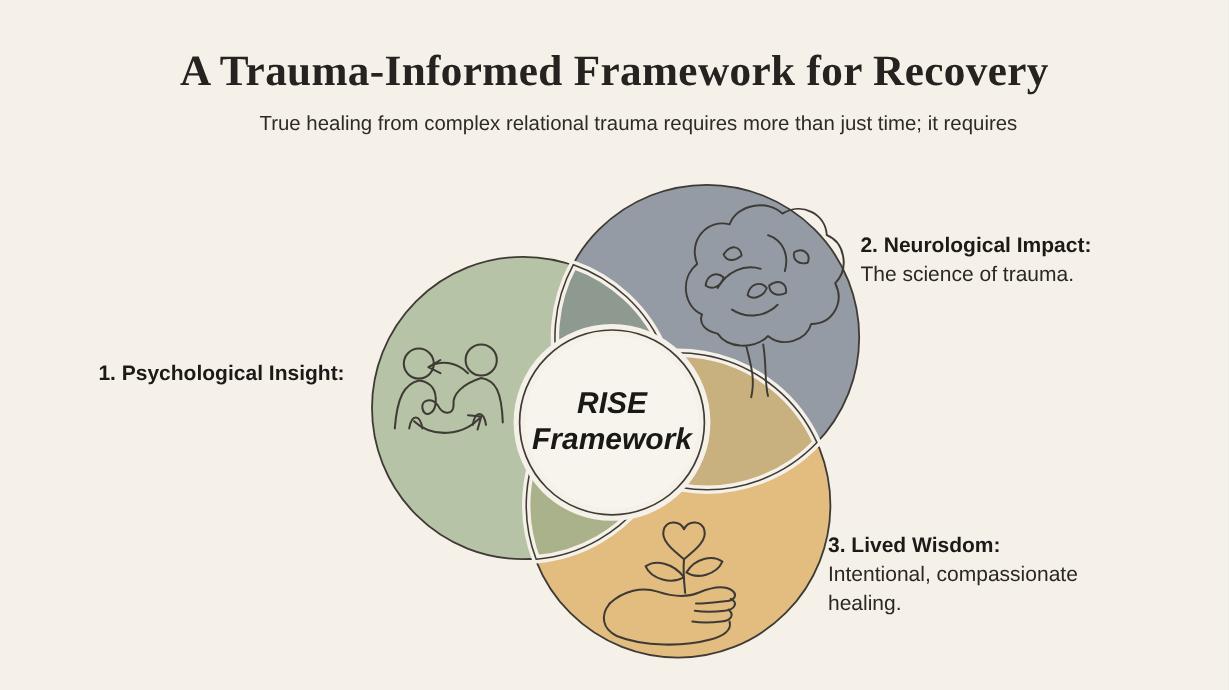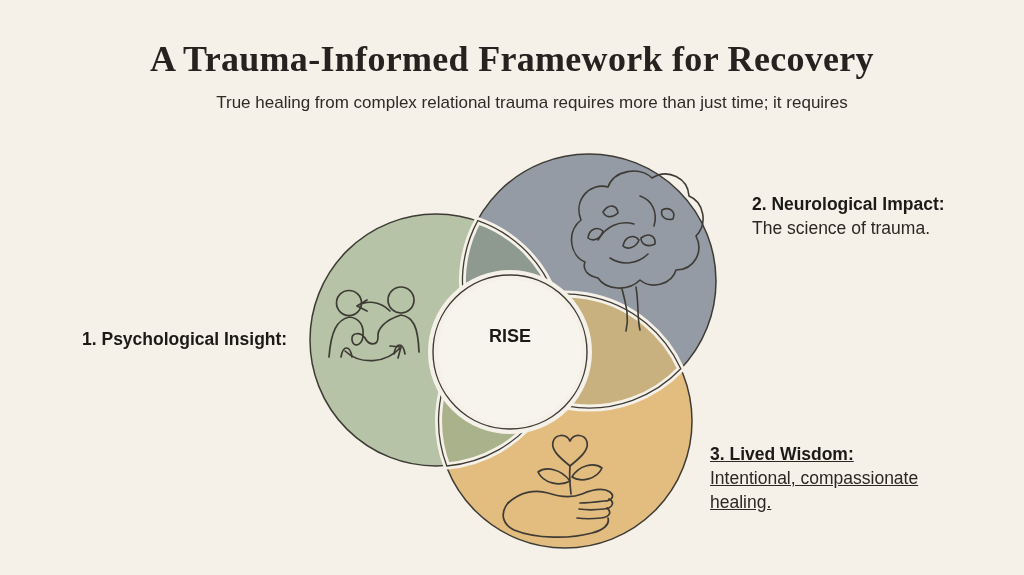--- a/index.html
+++ b/index.html
@@ -33,31 +33,32 @@
     margin-left: 20px;
   }
   .venn-svg { position: absolute; left: 0; top: 0; }
   .side-label {
     position: absolute;
     font-size: 17.5px;
     line-height: 24px;
     color: #2b2824;
   }
   .side-label .lbl-title { font-weight: bold; color: #1c1a17; }
-  .label-psych { left: 82px; top: 327px; }
-  .label-neuro { left: 717px; top: 192px; margin-left: 35px; }
-  .label-lived { left: 710px; top: 442px; width: 238px; text-decoration: underline; }
+  .label-psych { left: 82px; top: 299px; }
+  .label-neuro { left: 717px; top: 192px; }
+  .label-lived { left: 690px; top: 442px; width: 238px; }
   .center-label {
     position: absolute;
     left: 425px; top: 321px; width: 170px;
     text-align: center;
     font-weight: bold;
-    font-size: 18px;
+    font-size: 25px;
     line-height: 30px;
     color: #1b1915;
+    font-style: italic;
   }
 </style>
 </head>
 <body>
 
 <div class="stage">
 
   <h1 class="page-title">A Trauma-Informed Framework for Recovery</h1>
   <div class="subtitle">
     <div>True healing from complex relational trauma requires more than just time; it requires</div>
@@ -141,15 +142,16 @@
     <div class="lbl-title">2. Neurological Impact:</div>
     <div class="lbl-desc">The science of trauma.</div>
   </div>
   <div class="side-label label-lived">
     <div class="lbl-title">3. Lived Wisdom:</div>
     <div class="lbl-desc">Intentional, compassionate healing.</div>
   </div>
 
   <div class="center-label">
     <div>RISE</div>
+    <div>Framework</div>
   </div>
 
 </div>
 
 </body></html>

